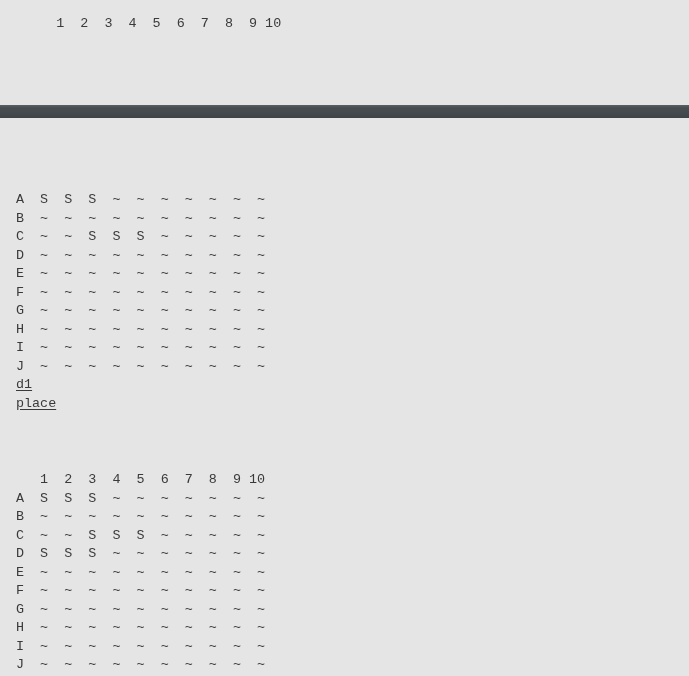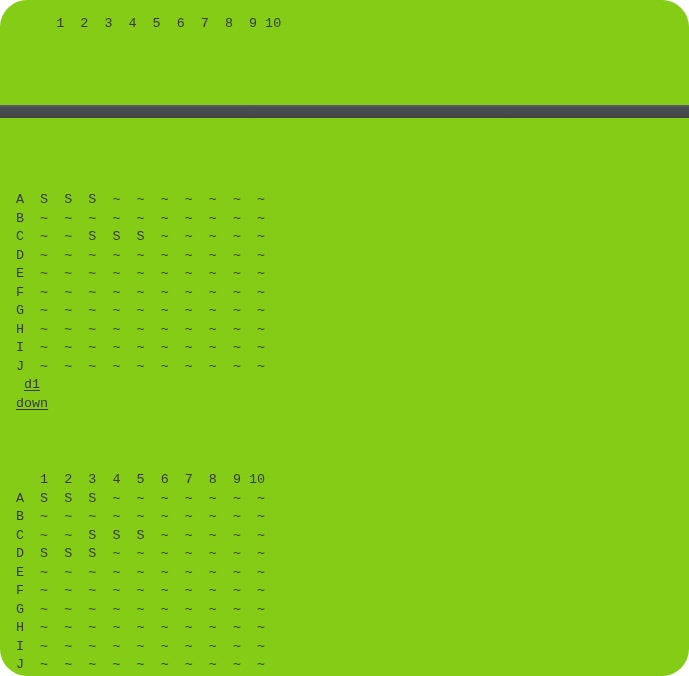--- a/index.html
+++ b/index.html
@@ -12,22 +12,21 @@
     width: 689px;
     height: 676px;
     overflow: hidden;
     font-family: "Liberation Mono", "DejaVu Sans Mono", monospace;
   }
 
   .screen {
     position: relative;
     width: 689px;
     height: 676px;
-    background: #84cc16;
-    border-radius: 27px;
+    background: #e5e5e5;
   }
 
   .pre-line {
     white-space: pre;
     font-family: "Liberation Mono", "DejaVu Sans Mono", monospace;
     font-size: 13.4px;
     line-height: 18.55px;
     color: #3a3a3a;
     margin: 0;
   }
@@ -68,21 +67,20 @@
     position: absolute;
     left: 16px;
     top: 471px;
   }
 
   .user-input {
     text-decoration: underline;
     text-decoration-color: #3a3a3a;
     text-underline-offset: 2px;
     color: #3a3a3a;
-    text-align: center;
   }
 </style>
 </head>
 <body>
 
 <div class="screen">
 
   <div class="top-header pre-line">     1  2  3  4  5  6  7  8  9 10</div>
 
   <div class="divider-band"></div>
@@ -93,21 +91,21 @@
 D  ~  ~  ~  ~  ~  ~  ~  ~  ~  ~
 E  ~  ~  ~  ~  ~  ~  ~  ~  ~  ~
 F  ~  ~  ~  ~  ~  ~  ~  ~  ~  ~
 G  ~  ~  ~  ~  ~  ~  ~  ~  ~  ~
 H  ~  ~  ~  ~  ~  ~  ~  ~  ~  ~
 I  ~  ~  ~  ~  ~  ~  ~  ~  ~  ~
 J  ~  ~  ~  ~  ~  ~  ~  ~  ~  ~</div>
 
   <div class="prompt-block">
     <div class="pre-line user-input">d1</div>
-    <div class="pre-line user-input">down</div>
+    <div class="pre-line user-input">place</div>
   </div>
 
   <div class="board-two pre-line">   1  2  3  4  5  6  7  8  9 10
 A  S  S  S  ~  ~  ~  ~  ~  ~  ~
 B  ~  ~  ~  ~  ~  ~  ~  ~  ~  ~
 C  ~  ~  S  S  S  ~  ~  ~  ~  ~
 D  S  S  S  ~  ~  ~  ~  ~  ~  ~
 E  ~  ~  ~  ~  ~  ~  ~  ~  ~  ~
 F  ~  ~  ~  ~  ~  ~  ~  ~  ~  ~
 G  ~  ~  ~  ~  ~  ~  ~  ~  ~  ~

